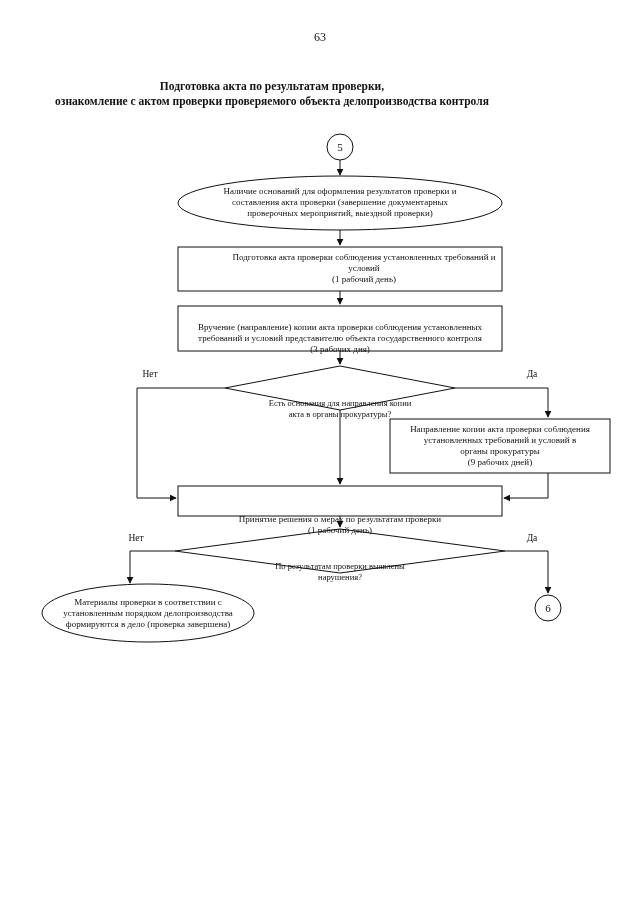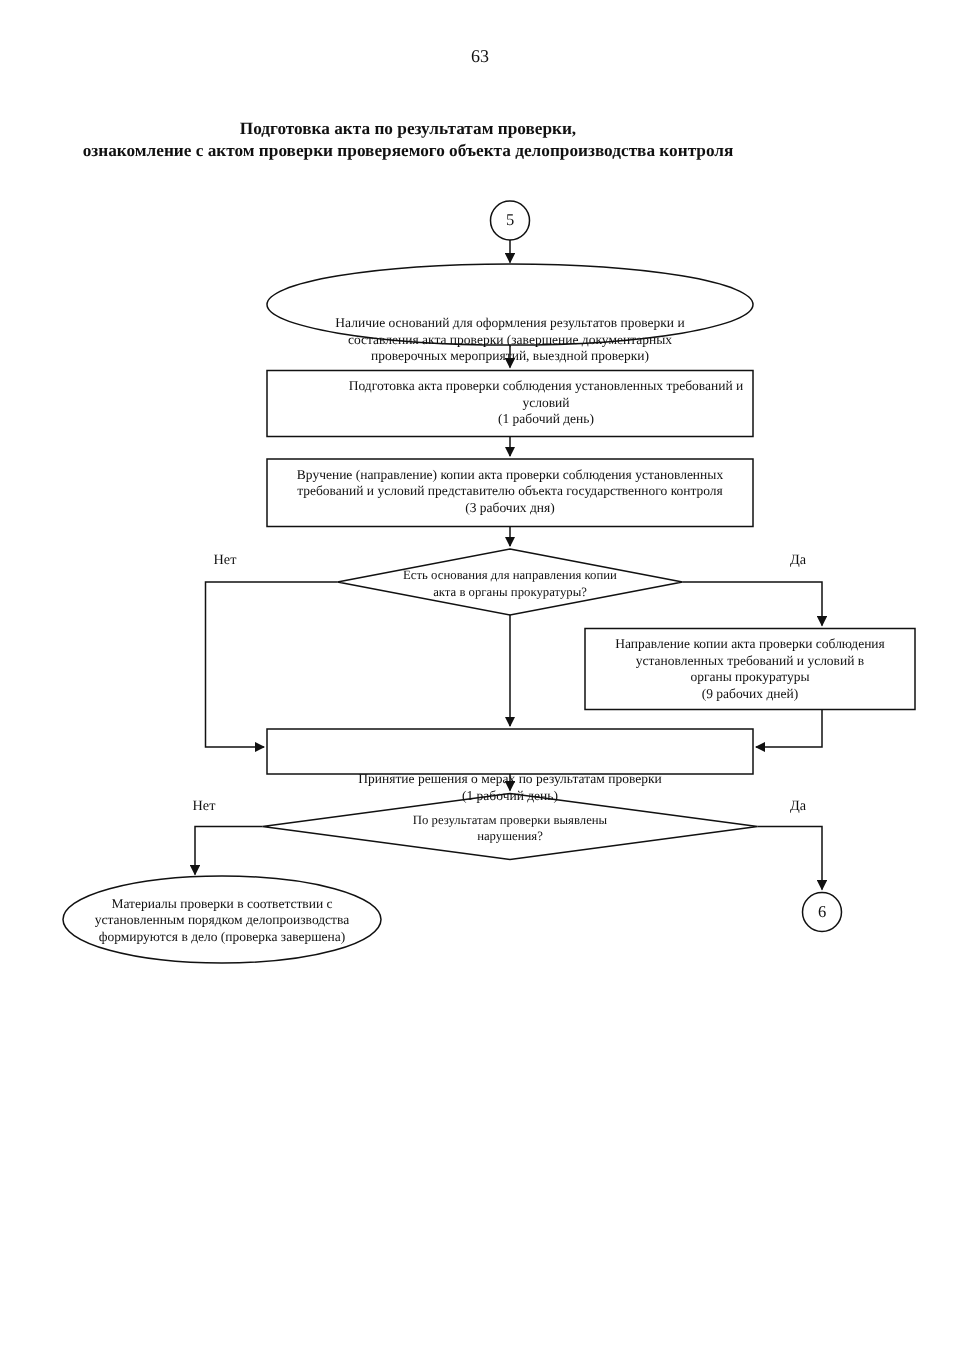--- a/index.html
+++ b/index.html
@@ -26,20 +26,21 @@
   .node-text {
     position: absolute;
     text-align: center;
     font-size: 9px;
     line-height: 11px;
     white-space: pre-line;
   }
   .node-text.small {
     font-size: 8.5px;
     line-height: 10.5px;
+    margin-top: 20px;
   }
   .branch-label {
     position: absolute;
     font-size: 9.5px;
     width: 36px;
     text-align: center;
   }
   .connector-num {
     position: absolute;
     width: 26px;
@@ -94,29 +95,29 @@
     <polyline points="455,388 548,388 548,417" marker-end="url(#arrow)"></polyline>
     <polyline points="548,473 548,498 504,498" marker-end="url(#arrow)"></polyline>
     <line x1="340" y1="516" x2="340" y2="527" marker-end="url(#arrow)"></line>
     <polyline points="175,551 130,551 130,583" marker-end="url(#arrow)"></polyline>
     <polyline points="505,551 548,551 548,593" marker-end="url(#arrow)"></polyline>
   </g>
 </svg>
 
 <div class="connector-num" style="left:327px; top:141px;">5</div>
 
-<div class="node-text" style="left:180px; top:186px; width:320px;margin-top:24px;">Наличие оснований для оформления результатов проверки и
+<div class="node-text" style="left:180px; top:186px; width:320px;">Наличие оснований для оформления результатов проверки и
 составления акта проверки (завершение документарных
 проверочных мероприятий, выездной проверки)</div>
 
 <div class="node-text" style="left:180px; top:252px; width:368px;">Подготовка акта проверки соблюдения установленных требований и
 условий
 (1 рабочий день)</div>
 
-<div class="node-text" style="left:180px; top:311px; width:320px;">Вручение (направление) копии акта проверки соблюдения установленных
+<div class="node-text" style="left:180px; top:322px; width:320px;">Вручение (направление) копии акта проверки соблюдения установленных
 требований и условий представителю объекта государственного контроля
 (3 рабочих дня)</div>
 
 <div class="node-text small" style="left:220px; top:378px; width:240px;">Есть основания для направления копии
 акта в органы прокуратуры?</div>
 
 <div class="node-text" style="left:392px; top:424px; width:216px;">Направление копии акта проверки соблюдения
 установленных требований и условий в
 органы прокуратуры
 (9 рабочих дней)</div>

